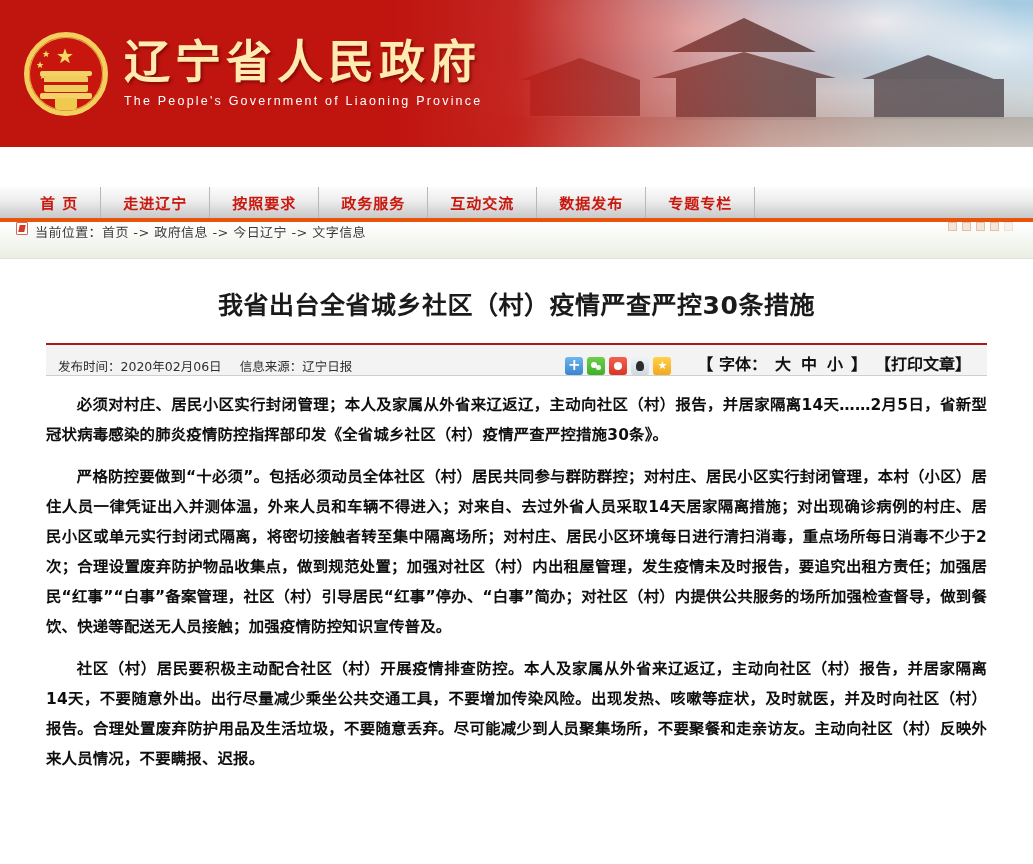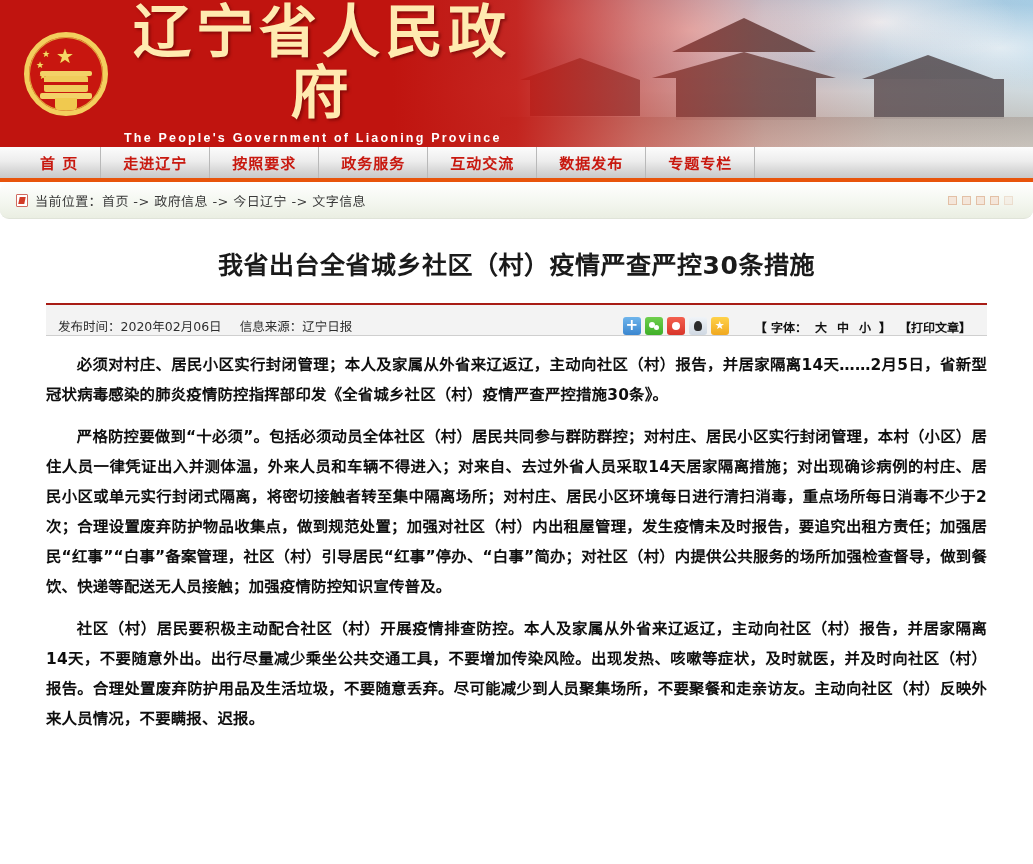--- a/index.html
+++ b/index.html
@@ -169,47 +169,47 @@
   .emblem-gear {
     position: absolute;
     left: 33px; top: 68px;
     width: 22px; height: 12px;
     background: #f0c94f;
     border-radius: 0 0 4px 4px;
   }
 
   .title-block { display: flex; flex-direction: column; justify-content: center; }
   .site-title-cn {
-    font-size: 58px;
+    font-size: 46px;
     font-weight: bold;
     color: #ffeab0;
     letter-spacing: 5px;
     line-height: 1.05;
     text-shadow: 2px 2px 3px rgba(90,0,0,0.55);
-    font-family: Liberation Sans, sans-serif;
-    text-align: center;
+    font-family: Liberation Serif, serif;
   }
   .site-title-en {
     font-size: 12.5px;
-    font-weight: bold;
+    font-weight: normal;
     color: #ffffff;
     letter-spacing: 2.2px;
     margin-top: 7px;
     font-family: "Liberation Sans", sans-serif;
   }
 
   
   .navbar {
     width: 1033px;
     height: 35px;
     background: linear-gradient(to bottom, #fcfcfc 0%, #ededed 45%, #d8d8d8 75%, #c9c9c9 100%);
     border-bottom: 4px solid #e8540b;
     display: flex;
     align-items: center;
     padding-left: 18px;
+    margin-top: 40px;
   }
   .nav-item {
     position: relative;
     height: 31px;
     display: flex;
     align-items: center;
     justify-content: center;
     padding: 0 22px;
     font-size: 15px;
     font-weight: bold;
@@ -226,23 +226,22 @@
   }
 
   
   .crumbbar {
     position: relative;
     width: 1033px;
     height: 37px;
     background: linear-gradient(to bottom, #ffffff 0%, #f4f7f0 55%, #eaeee2 100%);
     border-bottom: 1px solid #dfe3d8;
     display: flex;
-    align-items: center;
+    align-items: flex-start;
     padding: 0 14px 0 16px;
-    border-radius: 9px;
   }
   .crumb-icon {
     width: 12px; height: 13px;
     flex: 0 0 12px;
     background: #ffffff;
     border: 1px solid #d06a60;
     border-radius: 1px;
     position: relative;
     margin-right: 7px;
   }
@@ -344,21 +343,21 @@
     border-radius: 50%;
     background: #ffffff;
   }
 
   .meta-right {
     margin-left: 26px;
     display: flex;
     align-items: center;
     gap: 6px;
     white-space: nowrap;
-    font-size: 12px;
+    font-size: 16px;
     color: #111111;
     font-weight: bold;
     padding-right: 4px;
   }
   .fs-link { cursor: pointer; padding: 0 2px; }
 
   .body-text {
     padding-top: 14px;
     font-size: 15.4px;
     line-height: 1.95;

